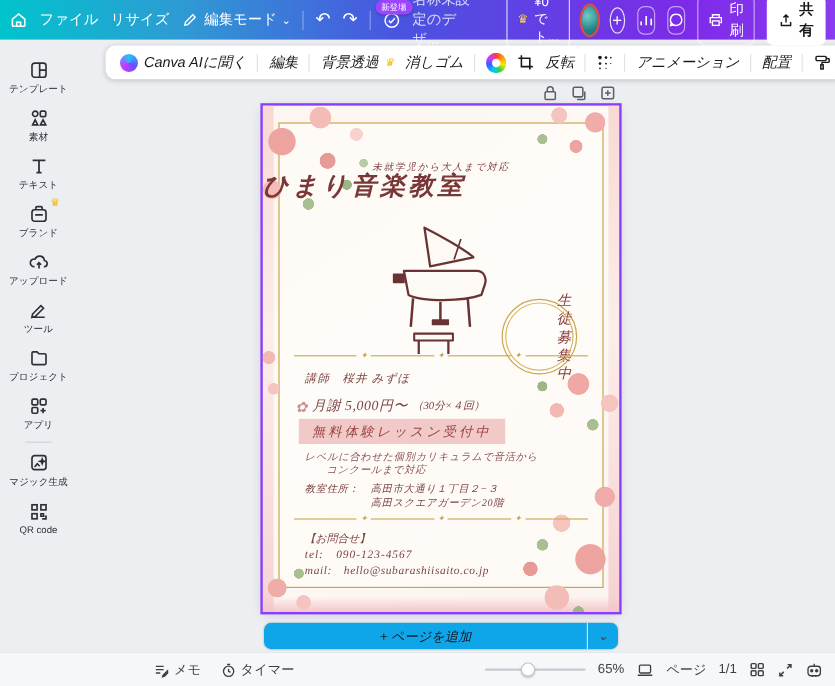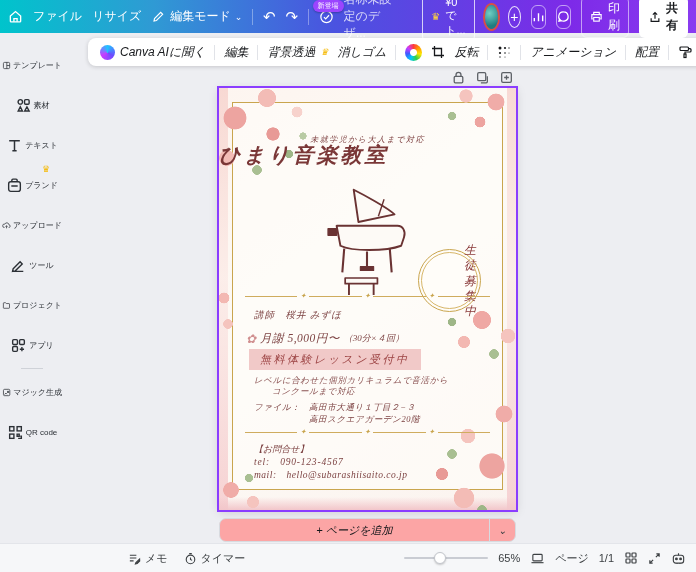--- a/index.html
+++ b/index.html
@@ -31,21 +31,21 @@
   .sq-btn { width:26px; height:24px; border:1px solid rgba(255,255,255,.55); border-radius:6px;
     display:flex; align-items:center; justify-content:center; }
   .print-btn { border:1px solid rgba(255,255,255,.55); border-radius:6px; padding:3px 8px;
     display:flex; gap:5px; align-items:center; }
   .share-btn { background:#fff; color:#17191c; border-radius:6px; padding:4px 10px;
     display:flex; gap:5px; align-items:center; font-weight:bold; }
 
   
   .sidebar { position:absolute; left:0; top:33px; bottom:29px; width:64px; background:#edeef2;
     display:flex; flex-direction:column; align-items:center; padding-top:12px; z-index:20; }
-  .sb-item { width:60px; height:40px; display:flex; align-items:center;
+  .sb-item { width:60px; height:40px; display:flex; flex-direction:column; align-items:center;
     justify-content:center; gap:2px; color:#2c3036; cursor:pointer; position:relative; }
   .sb-item .lbl { font-size:8px; white-space:nowrap; }
   .sb-item svg { display:block; }
   .sb-divider { width:22px; height:1px; background:#cfd2d8; margin:3px 0; }
   .sb-crown { position:absolute; top:0px; right:12px; color:#f5b800; font-size:9px; line-height:1; }
 
   
   .canvas { position:absolute; left:64px; top:33px; right:0; bottom:29px;font-style:italic; }
 
   .floatbar { position:absolute; left:24px; top:5px; height:28px; background:#fff; border-radius:8px;
@@ -137,21 +137,21 @@
   .f-desc1 { position:absolute; top:287px; left:35px; font-size:8.5px; letter-spacing:.6px; color:#8a5252; }
   .f-desc2 { position:absolute; top:298px; left:53px; font-size:8.5px; letter-spacing:.6px; color:#8a5252; }
   .f-addr-label { position:absolute; top:314px; left:35px; font-size:8.5px; letter-spacing:.6px; }
   .f-addr1 { position:absolute; top:314px; left:90px; font-size:8.5px; letter-spacing:.6px; }
   .f-addr2 { position:absolute; top:326px; left:90px; font-size:8.5px; letter-spacing:.6px; }
   .f-contact { position:absolute; top:355px; left:35px; font-size:9px; }
   .f-tel { position:absolute; top:368px; left:35px; font-size:9.5px; letter-spacing:.8px; }
   .f-mail { position:absolute; top:381px; left:35px; font-size:9.5px; letter-spacing:.5px; }
 
   
-  .add-page { position:absolute; left:155px; top:485px; width:297px; height:24px; background:#fca5a5;
+  .add-page { position:absolute; left:155px; top:485px; width:297px; height:24px; background:#0ea5e9;
     border:1px solid #d7dbe0; border-radius:7px; display:flex; align-items:stretch; overflow:hidden;
     font-size:11px; color:#17191c; }
   .add-page-main { flex:1; display:flex; align-items:center; justify-content:center; cursor:pointer; }
   .add-page-chev { width:26px; border-left:1px solid #d7dbe0; display:flex; align-items:center;
     justify-content:center; cursor:pointer; color:#3c4043; font-size:10px; }
 
   
   .statusbar { position:absolute; left:0; bottom:0; width:696px; height:29px; background:#f6f7f9;
     border-top:1px solid #e3e5ea; display:flex; align-items:center; font-size:11px; color:#3c4043; z-index:30; }
   .st-left { margin-left:128px; display:flex; gap:16px; }
@@ -435,21 +435,21 @@
 
       <div class="f-fee">
         <span class="fee-flower">✿</span>
         <span class="fee-main">月謝 5,000円〜</span>
         <span class="fee-sub">（30分×４回）</span>
       </div>
 
       <div class="f-trial">無料体験レッスン受付中</div>
       <div class="f-desc1">レベルに合わせた個別カリキュラムで音活から</div>
       <div class="f-desc2">コンクールまで対応</div>
-      <div class="f-addr-label">ファイル：</div>
+      <div class="f-addr-label">教室住所：</div>
       <div class="f-addr1">高田市大通り１丁目２−３</div>
       <div class="f-addr2">高田スクエアガーデン20階</div>
 
       <div class="divider dv2">
         <span class="ln"></span>
           <span class="dm">✦</span>
           <span class="ln"></span>
           <span class="dm">✦</span>
           <span class="ln"></span>
           <span class="dm">✦</span>

